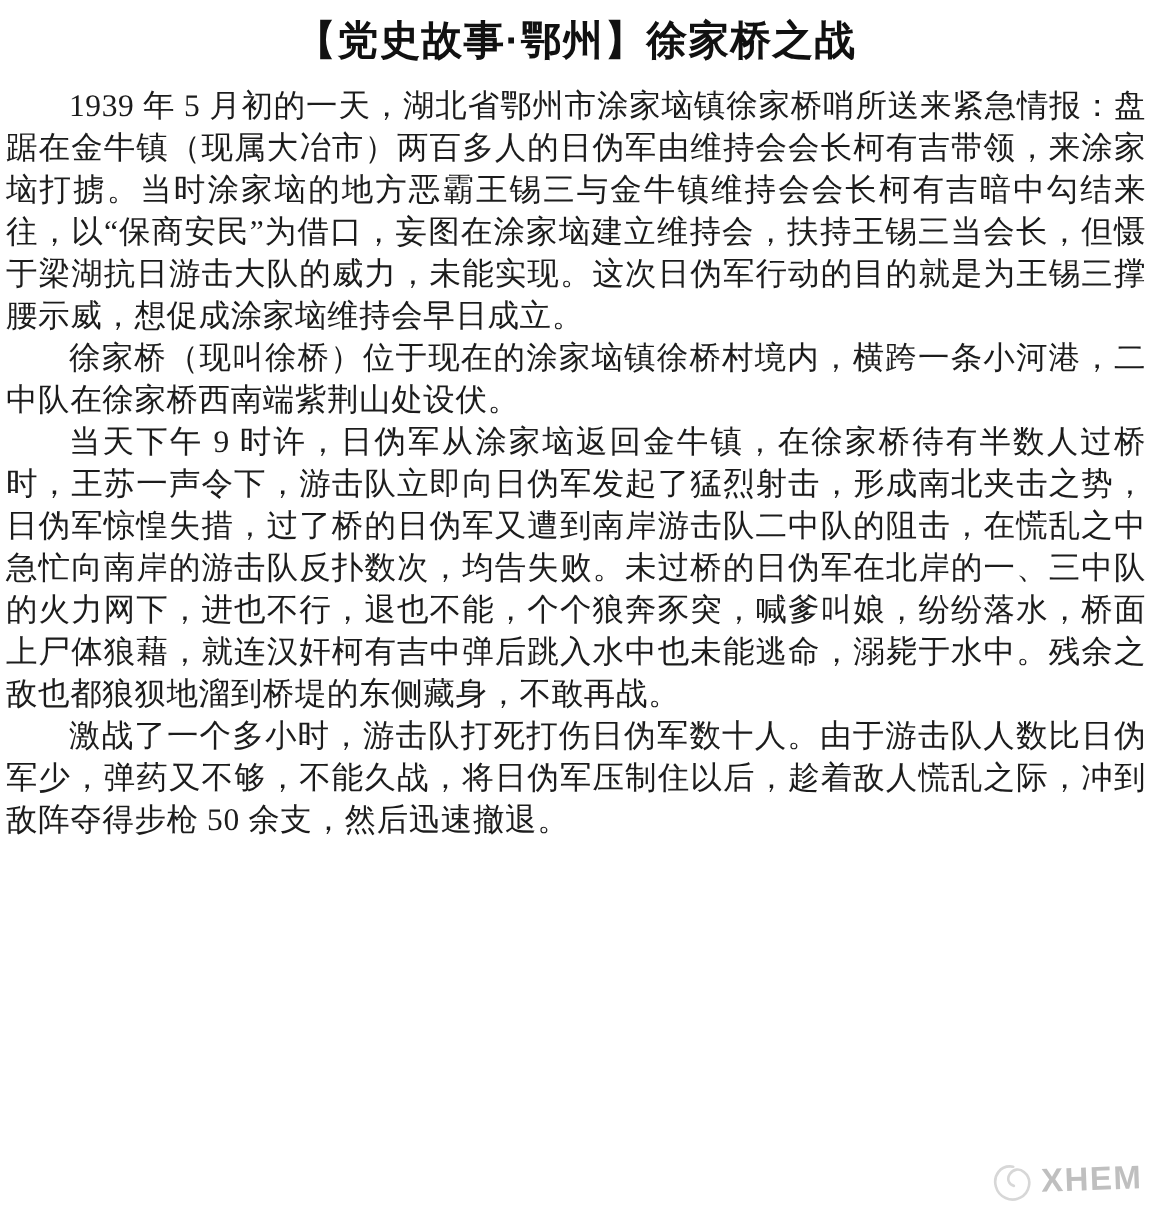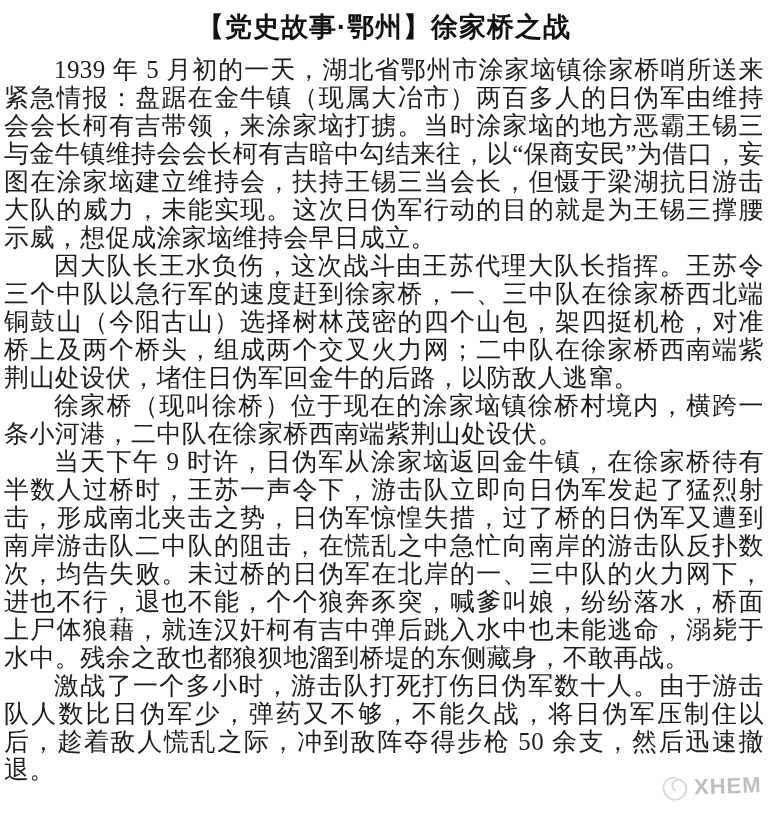--- a/index.html
+++ b/index.html
@@ -26,21 +26,21 @@
     font-size: 27px;
     line-height: 34px;
     font-weight: bold;
     text-align: center;
     color: #111111;
     font-family: "Liberation Sans", "DejaVu Sans", sans-serif;
     letter-spacing: 1px;
   }
   .article-body p {
     margin: 0;
-    font-size: 25px;
+    font-size: 21px;
     line-height: 28px;
     text-align: justify;
     text-justify: inter-ideograph;
     text-indent: 2em;
     letter-spacing: 0.4px;
     color: #1c1c1c;
   }
   .watermark {
     position: absolute;
     right: 6px;
@@ -64,21 +64,20 @@
   }
 </style>
 </head>
 <body>
 
 <div class="page">
   <h1 class="article-title">【党史故事·鄂州】徐家桥之战</h1>
 
   <div class="article-body">
     <p>1939 年 5 月初的一天，湖北省鄂州市涂家垴镇徐家桥哨所送来紧急情报：盘踞在金牛镇（现属大冶市）两百多人的日伪军由维持会会长柯有吉带领，来涂家垴打掳。当时涂家垴的地方恶霸王锡三与金牛镇维持会会长柯有吉暗中勾结来往，以“保商安民”为借口，妄图在涂家垴建立维持会，扶持王锡三当会长，但慑于梁湖抗日游击大队的威力，未能实现。这次日伪军行动的目的就是为王锡三撑腰示威，想促成涂家垴维持会早日成立。</p>
-    <p>因大队长王水负伤，这次战斗由王苏代理大队长指挥。王苏令三个中队以急行军的速度赶到徐家桥，一、三中队在徐家桥西北端铜鼓山（今阳古山）选择树林茂密的四个山包，架四挺机枪，对准桥上及两个桥头，组成两个交叉火力网；二中队在徐家桥西南端紫荆山处设伏，堵住日伪军回金牛的后路，以防敌人逃窜。</p>
     <p>徐家桥（现叫徐桥）位于现在的涂家垴镇徐桥村境内，横跨一条小河港，二中队在徐家桥西南端紫荆山处设伏。</p>
     <p>当天下午 9 时许，日伪军从涂家垴返回金牛镇，在徐家桥待有半数人过桥时，王苏一声令下，游击队立即向日伪军发起了猛烈射击，形成南北夹击之势，日伪军惊惶失措，过了桥的日伪军又遭到南岸游击队二中队的阻击，在慌乱之中急忙向南岸的游击队反扑数次，均告失败。未过桥的日伪军在北岸的一、三中队的火力网下，进也不行，退也不能，个个狼奔豕突，喊爹叫娘，纷纷落水，桥面上尸体狼藉，就连汉奸柯有吉中弹后跳入水中也未能逃命，溺毙于水中。残余之敌也都狼狈地溜到桥堤的东侧藏身，不敢再战。</p>
     <p>激战了一个多小时，游击队打死打伤日伪军数十人。由于游击队人数比日伪军少，弹药又不够，不能久战，将日伪军压制住以后，趁着敌人慌乱之际，冲到敌阵夺得步枪 50 余支，然后迅速撤退。</p>
   </div>
 
   <div class="watermark">
     <svg class="stamp" viewBox="0 0 40 40" aria-hidden="true">
       <path d="M21 7 C10 5 4 14 6 23 C8 32 18 37 26 33 C34 29 37 18 30 12 C26 8 21 9 18 13 C15 17 17 22 21 23" fill="none" stroke="#bdbdbd" stroke-width="2.2" stroke-linecap="round"></path>
     </svg>
     <span>XHEM</span>

